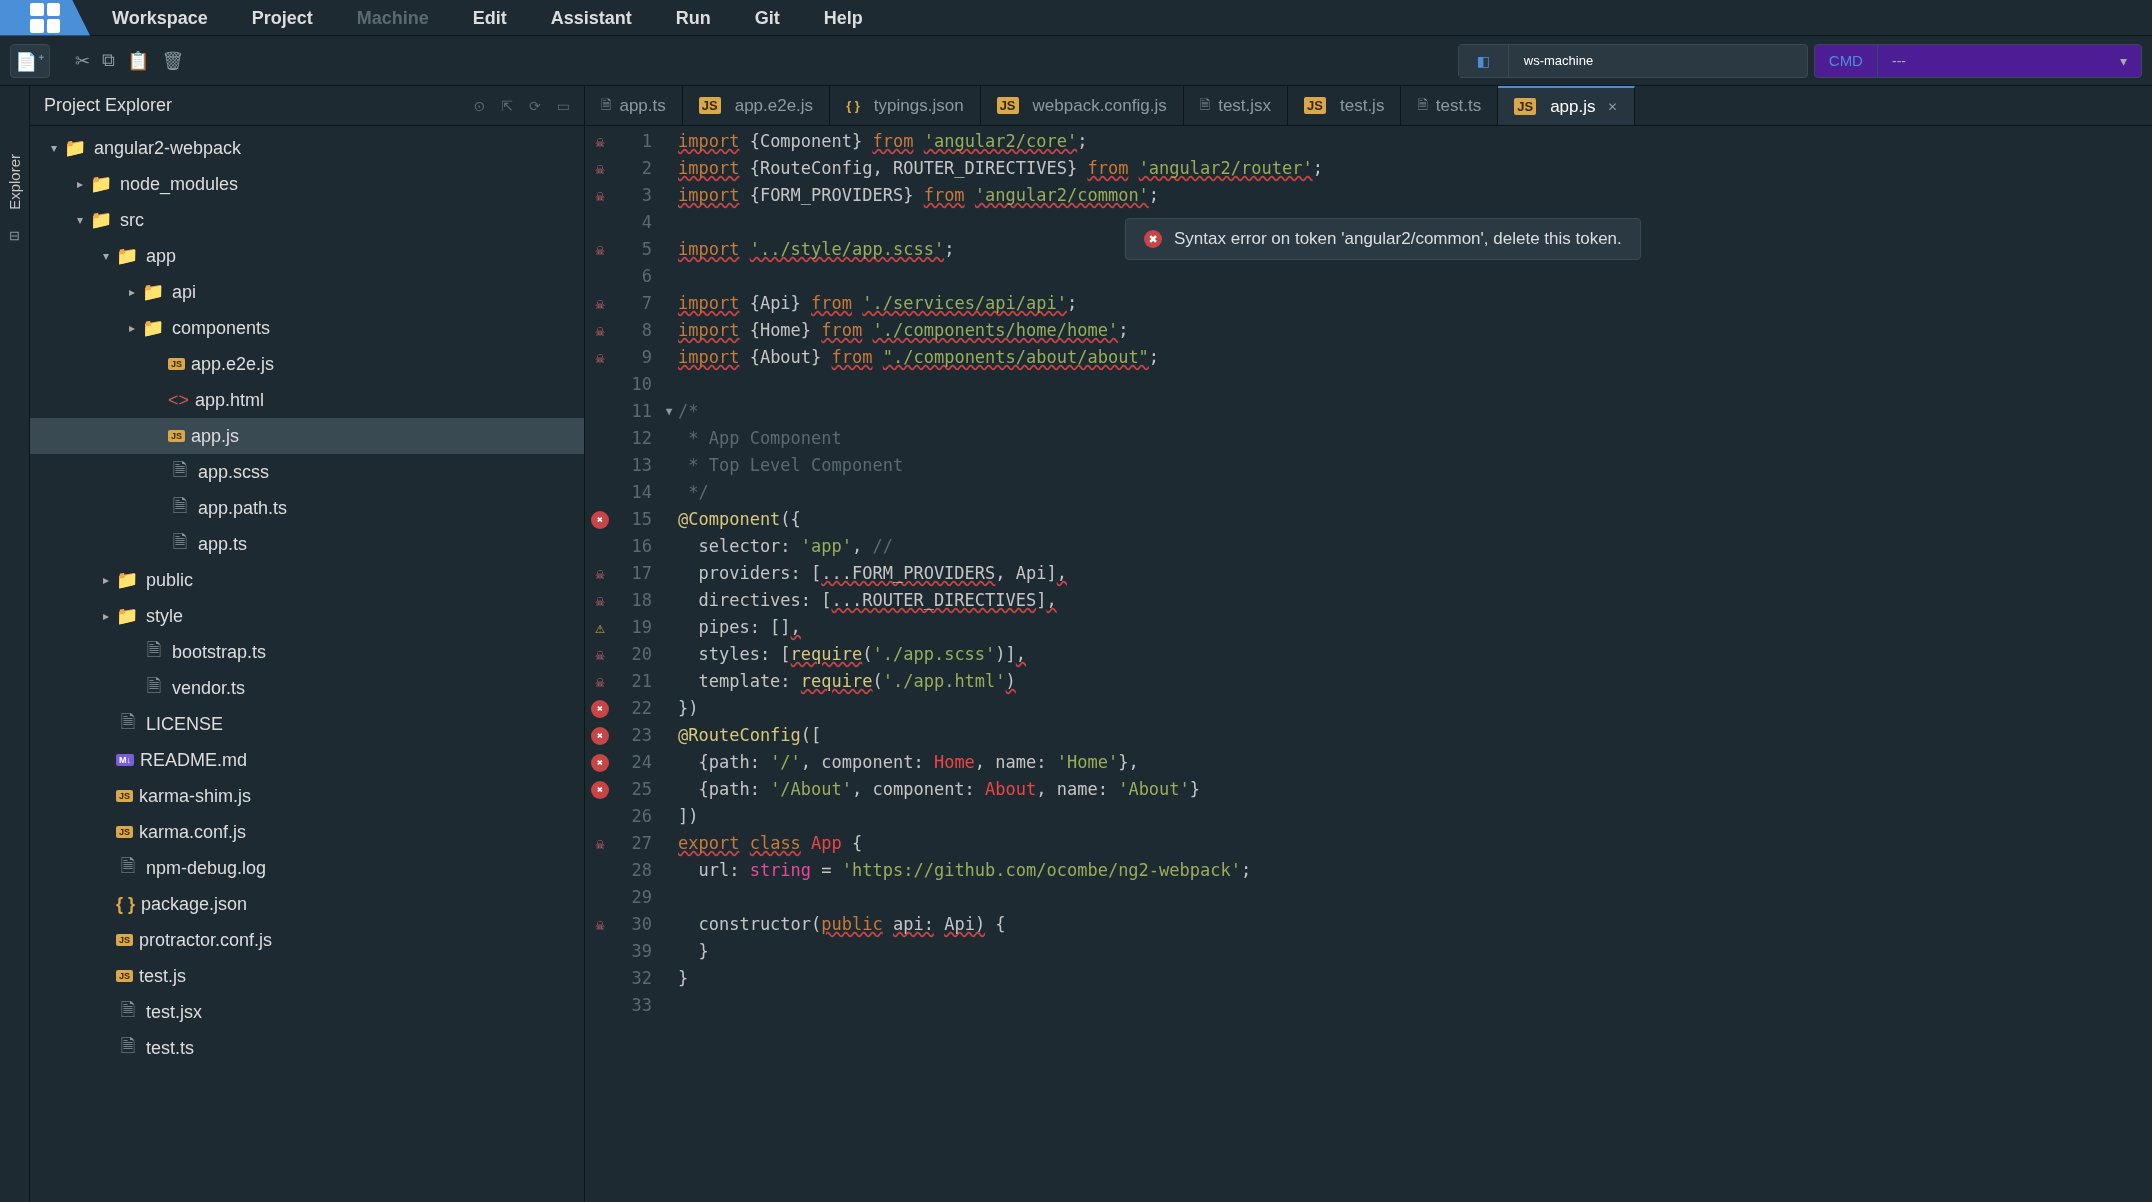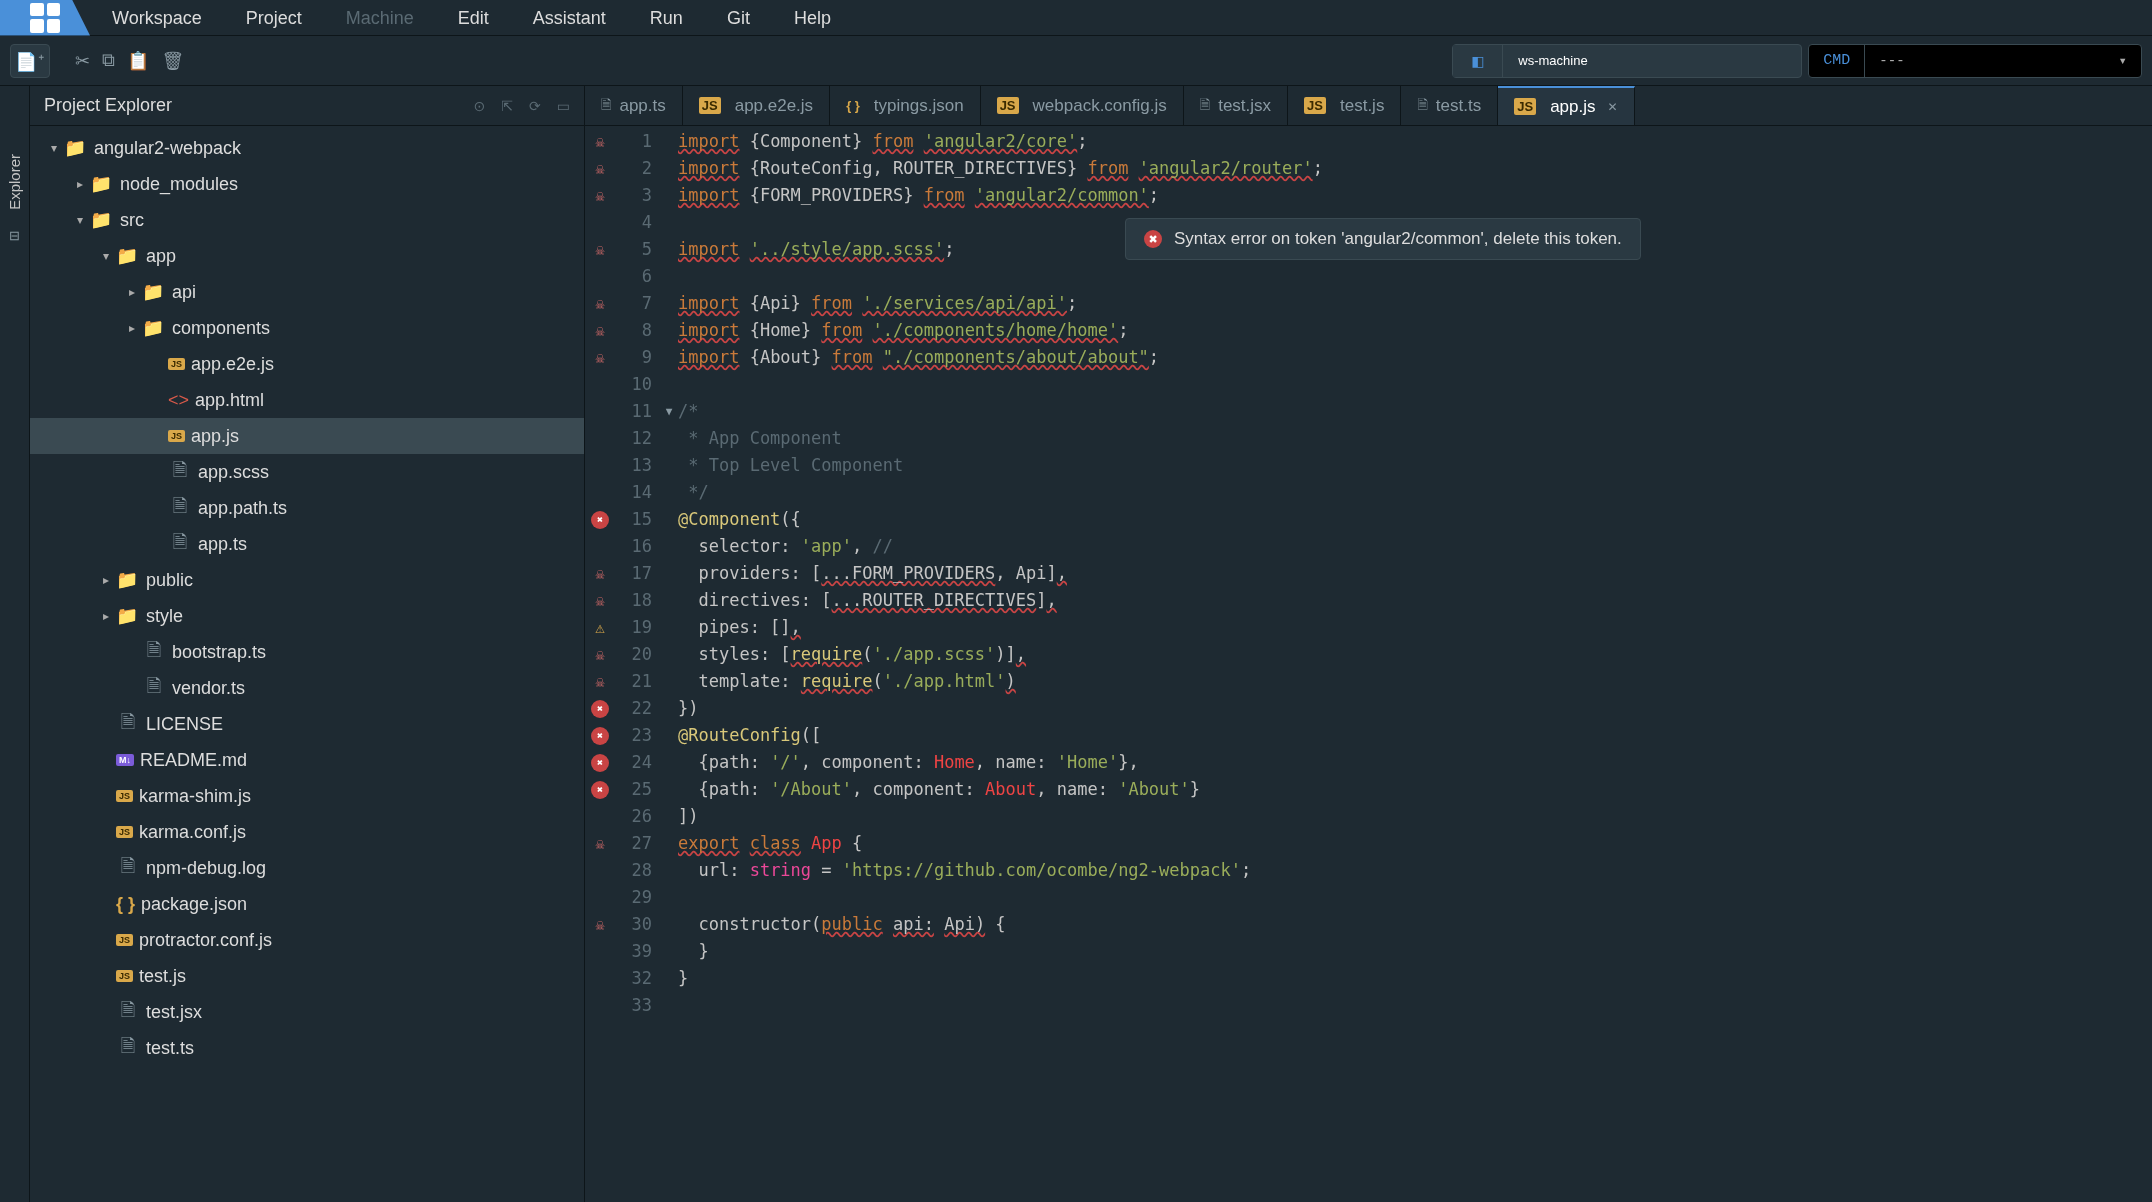--- a/index.html
+++ b/index.html
@@ -13,20 +13,21 @@
   height: 1202px;
 }
 
 
 .menubar {
   height: 36px;
   background: #1e2a32;
   display: flex;
   align-items: center;
   border-bottom: 1px solid #0d1519;
+  font-weight: bold;
 }
 .logo-box {
   width: 90px;
   height: 36px;
   background: #4a90d9;
   display: flex;
   align-items: center;
   justify-content: center;
   clip-path: polygon(0 0, 80% 0, 100% 100%, 0 100%);
 }
@@ -88,27 +89,26 @@
   width: 50px;
   height: 100%;
   background: #2a3942;
   display: flex;
   align-items: center;
   justify-content: center;
   border-right: 1px solid #3a4a52;
 }
 .machine-name { padding: 0 15px; color: #fff; font-size: 13px; flex: 1; }
 .cmd-badge {
-  background: #000000;
+  background: #4c1d95;
   border: 1px solid #3a4a52;
   border-radius: 4px;
   height: 34px;
   display: flex;
   align-items: center;
-  font-family: Liberation Mono, monospace;
 }
 .cmd-label { color: #4a90d9; padding: 0 14px; font-size: 15px; border-right: 1px solid #3a4a52; height: 100%; display: flex; align-items: center; }
 .cmd-dashes { padding: 0 20px 0 14px; color: #aaa; }
 .cmd-caret { padding: 0 14px; color: #aaa; }
 
 
 .main {
   display: flex;
   height: calc(100% - 86px);
 }

